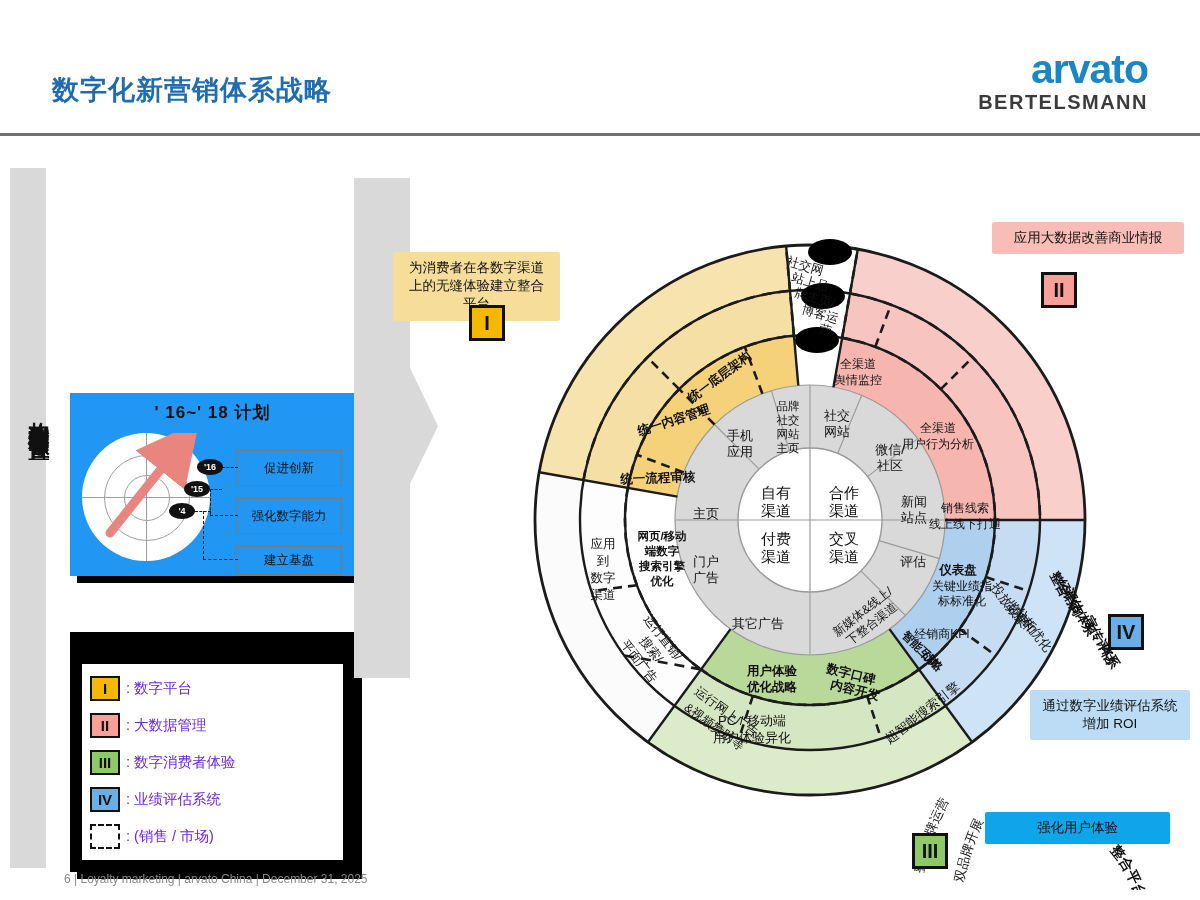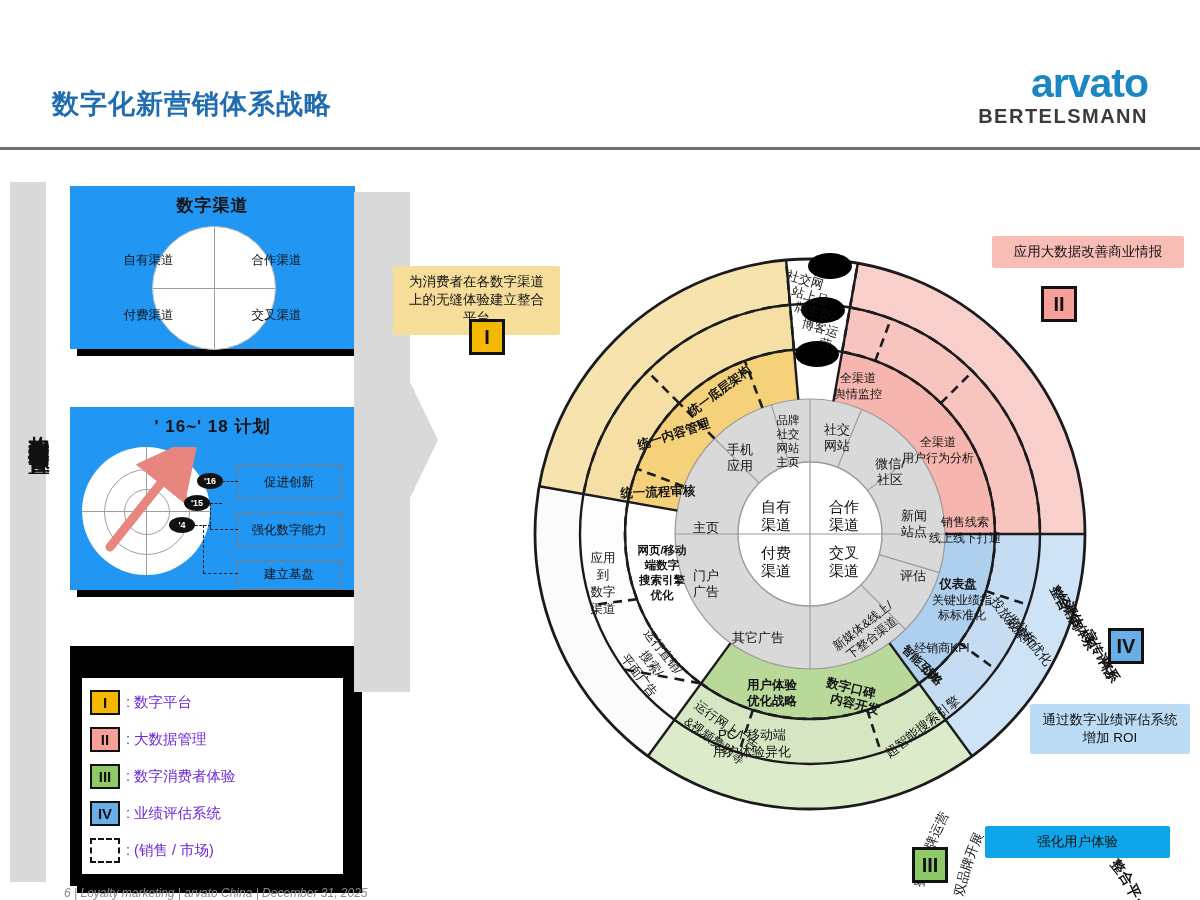--- a/index.html
+++ b/index.html
@@ -1,21 +1,21 @@
 <!DOCTYPE html>
 <html><head>
 <meta charset="utf-8">
 <style>
   html,body{margin:0;padding:0;}
   body{
     width:1200px;height:900px;background:#ffffff;
     font-family:"Liberation Sans","DejaVu Sans",sans-serif;
     position:relative;overflow:hidden;
   }
-  .slide{position:absolute;inset:0;margin-top:14px;}
+  .slide{position:absolute;inset:0;}
 
   
   .title{
     position:absolute;left:52px;top:72px;
     font-size:27px;font-weight:bold;color:#1f6cb0;letter-spacing:1px;
   }
   .logo{position:absolute;right:52px;top:50px;text-align:right;}
   .logo-main{font-size:41px;font-weight:bold;color:#1a86c4;line-height:.95;letter-spacing:-1px;}
   .logo-sub{font-size:20px;font-weight:bold;color:#3b3b3b;letter-spacing:1.5px;margin-top:2px;}
   .hdr-rule{position:absolute;left:0;right:0;top:133px;height:3px;background:#6f6f6f;}
@@ -93,21 +93,21 @@
     color:#111;box-sizing:border-box;flex:none;
   }
   .roman.dash{border:2px dashed #111;background:#fff;}
   .leg-text{font-size:14.5px;color:#6d28d9;margin-left:6px;white-space:nowrap;}
 
   
   .arrow{position:absolute;left:352px;top:178px;}
 
   
   .footer{
-    position:absolute;left:64px;top:872px;font-size:12px;color:#8a8a8a;font-style:italic;
+    position:absolute;left:64px;top:872px;font-size:12px;color:#8a8a8a;
   }
 
   
   .wheel{position:absolute;left:420px;top:150px;width:780px;height:740px;}
   svg{display:block;}
   .seg-txt{font-family:"Liberation Sans","DejaVu Sans",sans-serif;fill:#111;}
 
   
   .callout{
     position:absolute;border-radius:2px;padding:7px 12px;box-sizing:border-box;
@@ -135,33 +135,20 @@
   <div class="title">数字化新营销体系战略</div>
   <div class="logo">
     <div class="logo-main">arvato</div>
     <div class="logo-sub">BERTELSMANN</div>
   </div>
   <div class="hdr-rule"></div>
 
   <div class="vbar"></div>
   <div class="vlabel">构建数字营销领导位置</div>
 
-  <div class="shadow-box bluebox box1">
-    <div class="boxtitle">数字渠道</div>
-    <div class="quadwrap">
-      <div class="quad">
-        <div class="vline"></div>
-        <div class="hline"></div>
-      </div>
-      <div class="qlabel q1">自有渠道</div>
-      <div class="qlabel q2">合作渠道</div>
-      <div class="qlabel q3">付费渠道</div>
-      <div class="qlabel q4">交叉渠道</div>
-    </div>
-  </div>
 
   <div class="shadow-box bluebox box2">
     <div class="boxtitle">' 16~' 18 计划</div>
     <div class="radar">
       <div class="ring r1"></div>
       <div class="ring r2"></div>
       <div class="ring r3"></div>
       <div class="cx"></div>
       <div class="cy"></div>
       <svg width="128" height="128" style="position:absolute;left:0;top:0;">

